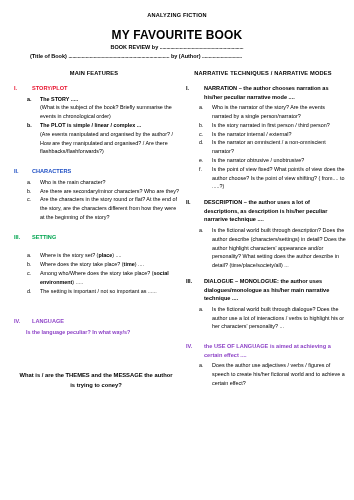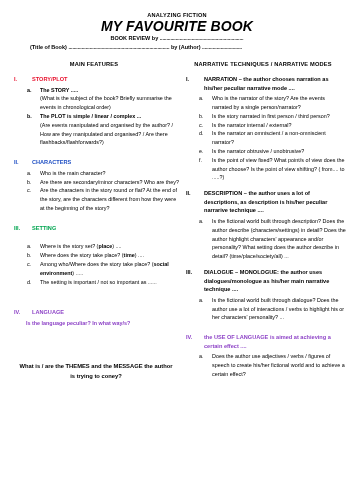--- a/index.html
+++ b/index.html
@@ -26,26 +26,25 @@
   .doc-head {
     text-align: center;
   }
   .doc-subject {
     font-size: 5.6px;
     font-weight: bold;
     letter-spacing: .2px;
     line-height: 8px;
   }
   .doc-title {
-    font-size: 14px;
+    font-size: 12px;
     font-weight: bold;
     letter-spacing: .15px;
     line-height: 13px;
-    margin-top: 1px;
-    font-style: italic;
+    margin-top: 10px;
   }
   .review-line {
     font-size: 5.5px;
     font-weight: bold;
     line-height: 9px;
     text-align: center;
     margin-top: 1px;
     white-space: nowrap;
   }
   .title-line {

